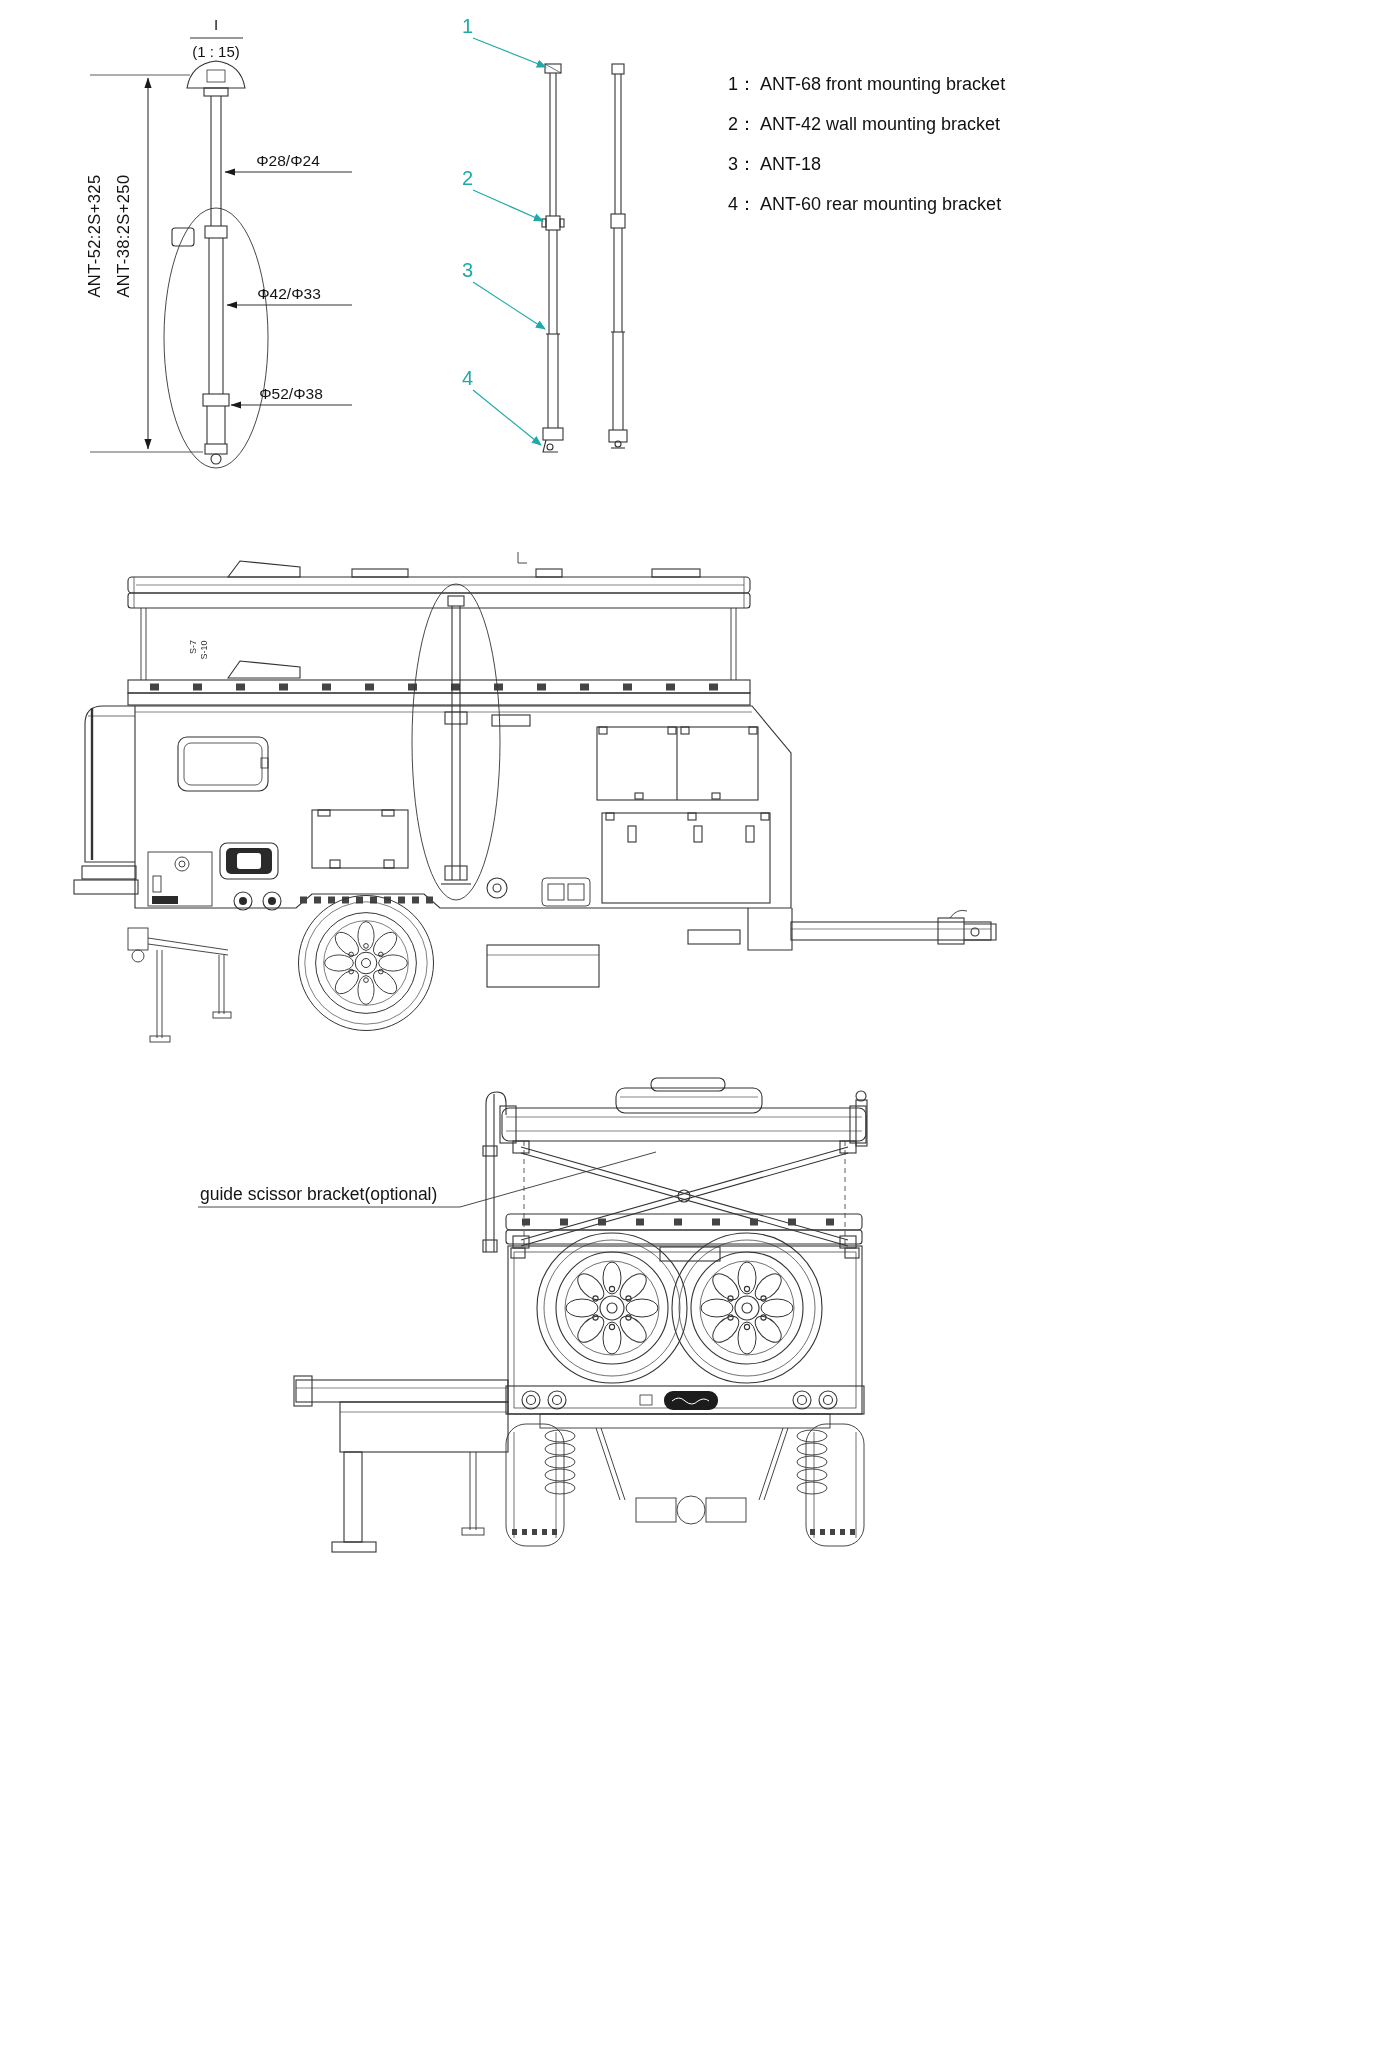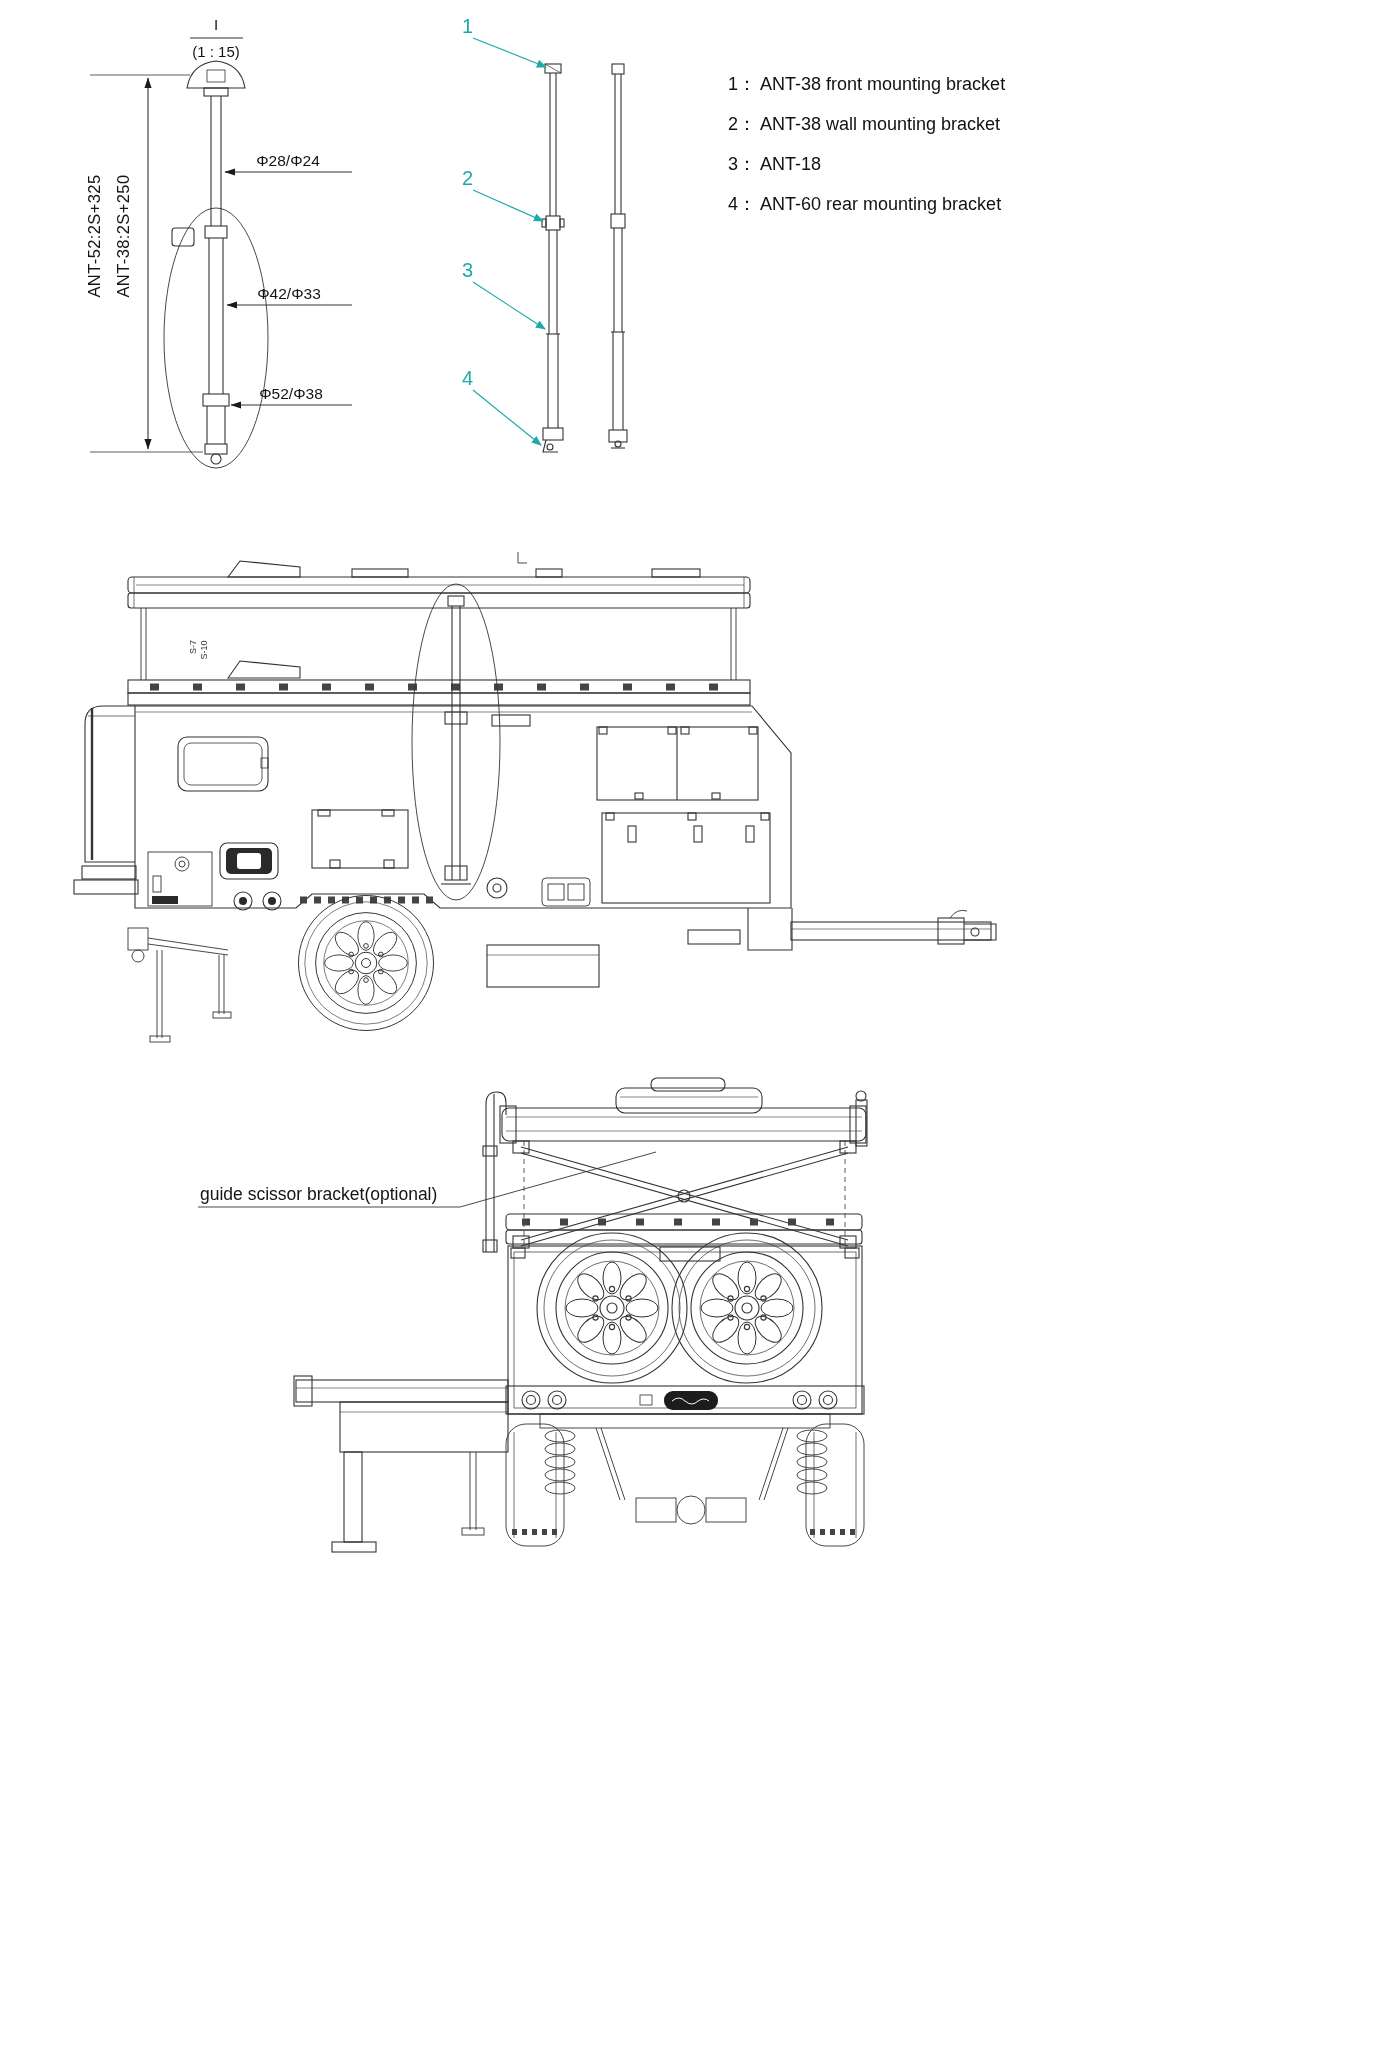--- a/index.html
+++ b/index.html
@@ -447,25 +447,25 @@
       <text class="annot" x="200" y="1200">guide scissor bracket(optional)</text>
       <line x1="198" y1="1207" x2="460" y2="1207" stroke-width="0.9"></line>
       <line x1="460" y1="1207" x2="656" y2="1152" stroke-width="0.9"></line>
     </g>
   </g>
 </svg>
 
 <div class="legend">
   <div class="legend-row">
     <span class="legend-num">1：</span>
-    <span class="legend-label">ANT-38 front mounting bracket</span>
+    <span class="legend-label">ANT-68 front mounting bracket</span>
   </div>
   <div class="legend-row">
     <span class="legend-num">2：</span>
-    <span class="legend-label">ANT-38 wall mounting bracket</span>
+    <span class="legend-label">ANT-42 wall mounting bracket</span>
   </div>
   <div class="legend-row">
     <span class="legend-num">3：</span>
     <span class="legend-label">ANT-18</span>
   </div>
   <div class="legend-row">
     <span class="legend-num">4：</span>
     <span class="legend-label">ANT-60 rear mounting bracket</span>
   </div>
 </div>

